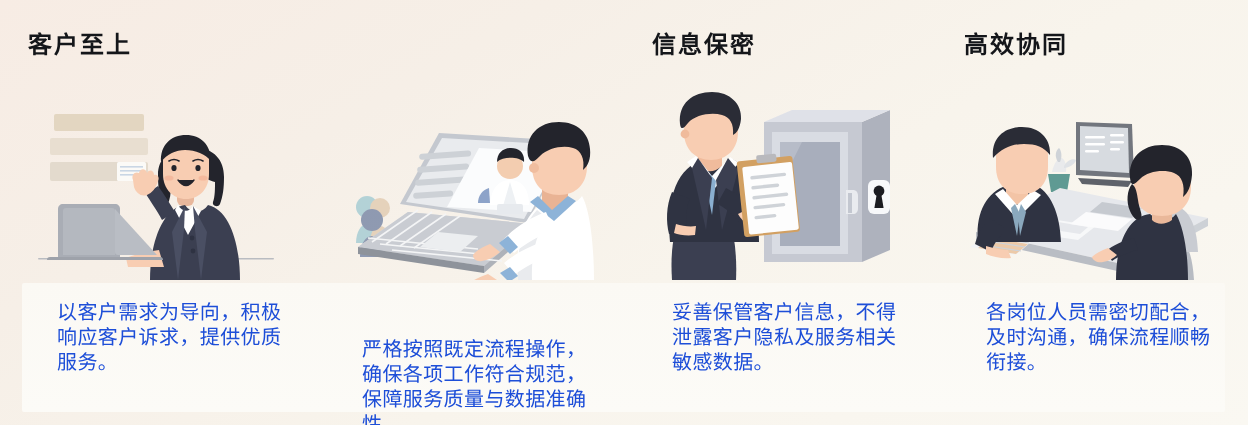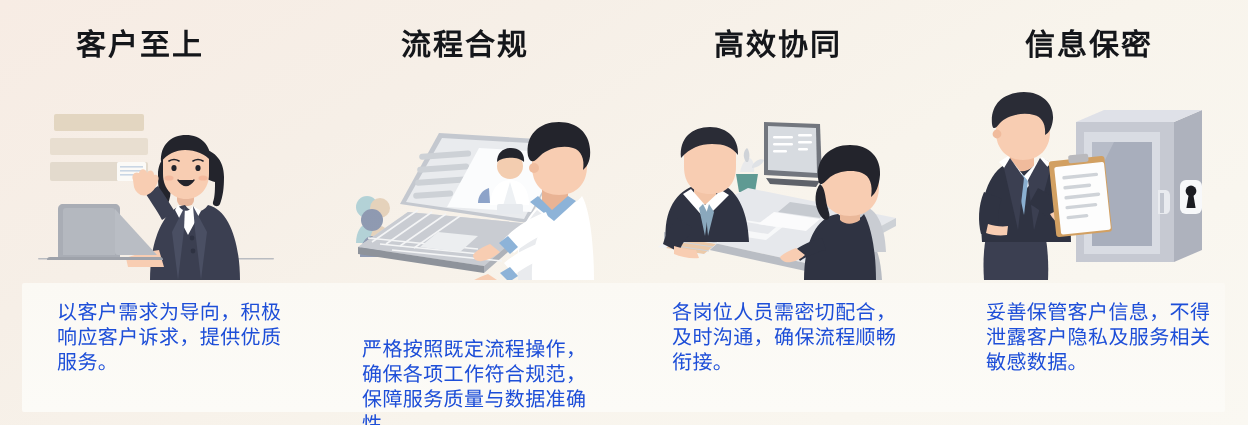--- a/index.html
+++ b/index.html
@@ -17,24 +17,24 @@
     position:absolute;left:22px;top:283px;width:1203px;height:129px;
     background:linear-gradient(180deg,#fbf9f4 0%,#fcfbf7 100%);
     border-radius:2px;
   }
 
   .cols{position:absolute;inset:0;display:flex;}
   .col{position:relative;flex:1 1 0;height:100%;}
 
   .title{
     position:absolute;left:0;right:0;top:24px;
-    text-align:center;
-    font-size:30px;line-height:42px;font-weight:700;letter-spacing:2px;
+    font-size:24px;line-height:42px;font-weight:700;letter-spacing:2px;
     color:#14161a;
     white-space:nowrap;
+    padding-left:28px;
   }
   .col:nth-child(1) .title{padding-right:32px;}
   .col:nth-child(2) .title{padding-right:6px;}
   .col:nth-child(3) .title{padding-right:4px;}
   .col:nth-child(4) .title{padding-right:6px;}
 
   .art{position:absolute;left:0;right:0;top:92px;height:188px;}
   .art svg{display:block;margin:0 auto;}
 
   .desc{
@@ -123,21 +123,20 @@
           </g>
         </svg>
       </div>
 
       <div class="desc">以客户需求为导向，积极
 响应客户诉求，提供优质
 服务。</div>
     </div>
 
     <div class="col">
-      <div class="title">流程合规</div>
 
       <div class="art">
         <svg width="252" height="188" viewBox="0 0 252 188" xmlns="http://www.w3.org/2000/svg">
 
           <g opacity=".85">
             <circle cx="25" cy="115" r="11" fill="#a8cdd4"></circle>
             <path d="M14 151c0-11 5-19 11-19s11 8 11 19z" fill="#a8cdd4"></path>
             <circle cx="38" cy="116" r="10" fill="#e3cdb4"></circle>
             <path d="M28 151c0-10 4-17 10-17s10 7 10 17z" fill="#e3cdb4"></path>
             <circle cx="30" cy="128" r="11" fill="#7d8ba8"></circle>
@@ -204,99 +203,20 @@
             <path d="M148 152c-8 3-14 7-17 11 0 4 4 7 9 6 7-1 14-5 18-9z" fill="#f8cdb2"></path>
             <path d="M146 182c-9 3-15 6-19 10 1 4 5 6 10 5 7-2 14-5 18-9z" fill="#f8cdb2"></path>
           </g>
         </svg>
       </div>
 
       <div class="desc">严格按照既定流程操作，
 确保各项工作符合规范，
 保障服务质量与数据准确
 性。</div>
-    </div>
-
-    <div class="col">
-      <div class="title">高效协同</div>
-
-      <div class="art">
-        <svg width="252" height="188" viewBox="0 0 252 188" xmlns="http://www.w3.org/2000/svg">
-
-          <g>
-            <path d="M110 30l56 2 2 54-58-3z" fill="#72767e"></path>
-            <path d="M114 34l48 2 1 45-49-3z" fill="#d7dbe0"></path>
-            <g fill="#ffffff">
-              <rect x="119" y="44" width="20" height="2.6" rx="1.3"></rect>
-              <rect x="119" y="51" width="20" height="2.6" rx="1.3"></rect>
-              <rect x="119" y="58" width="14" height="2.6" rx="1.3"></rect>
-              <rect x="144" y="42" width="14" height="2.6" rx="1.3"></rect>
-              <rect x="144" y="49" width="14" height="2.6" rx="1.3"></rect>
-              <rect x="144" y="56" width="10" height="2.6" rx="1.3"></rect>
-            </g>
-            <path d="M112 86l54 3-4 6-46-3z" fill="#5e626a"></path>
-          </g>
-
-          <g>
-            <path d="M86 80c2-9 6-14 9-14s6 6 5 14z" fill="#e9eaec"></path>
-            <path d="M92 70c-4-6-2-12 1-14 3 3 3 10 1 14z" fill="#cfd3d8"></path>
-            <path d="M98 74c3-6 9-8 12-6-1 4-7 8-12 8z" fill="#dfe2e6"></path>
-            <path d="M82 82h22l-3 18H85z" fill="#5f9a93"></path>
-          </g>
-
-          <g>
-            <path d="M10 140l84-44 148 30-86 46z" fill="#e6e8ec"></path>
-            <path d="M10 140l146 32v8L10 148z" fill="#b9bdc4"></path>
-            <path d="M156 172l86-46v8l-86 46z" fill="#cdd1d6"></path>
-
-            <path d="M78 126l52 8-18 14-54-8z" fill="#f7f8f9"></path>
-            <path d="M92 130l30 5-8 7-32-5z" fill="#e6e8ec"></path>
-            <path d="M120 120l46 7-14 12-48-7z" fill="#fbfbfc"></path>
-            <path d="M136 110l40 6-10 10-42-6z" fill="#c6cad0"></path>
-
-            <path d="M64 128l14 2-4 5-15-2z" fill="#e8b88e"></path>
-
-            <g>
-              <path d="M22 142l44 7-16 14-46-8z" fill="#f2f3f5"></path>
-              <path d="M26 146l36 6-12 10-38-6z" fill="#e8a86a" opacity=".55"></path>
-              <g stroke="#cfd3d8" stroke-width="1.2" fill="none">
-                <path d="M25 145l38 6M21 149l38 6M17 153l38 6"></path>
-              </g>
-            </g>
-          </g>
-
-          <g>
-            <path d="M12 150c-3-30 10-53 32-57 7 7 17 7 23-1 18 7 27 30 28 58z" fill="#2f3342"></path>
-            <path d="M40 92h22v16c-7 6-16 6-22 0z" fill="#f3c4a6"></path>
-            <path d="M37 97l14 16 16-15 8 5-24 24-22-25z" fill="#ffffff"></path>
-            <path d="M49 112l5 10-3 22-6-28z" fill="#8aa8bd"></path>
-            <path d="M55 112l5 8-6 24-2-22z" fill="#8aa8bd"></path>
-            <path d="M30 64c0-16 10-26 26-26s26 10 26 26v11c0 17-10 27-26 27s-26-10-26-27z" fill="#f8cdb2"></path>
-            <path d="M27 66c-2-20 11-31 29-31s29 12 28 28c-6-8-14-11-26-11-12 0-22 4-31 14z" fill="#2a2c36"></path>
-            <path d="M24 126c-8 8-13 18-15 26l16 8c3-9 9-17 16-22z" fill="#2f3342"></path>
-            <path d="M20 154c7 2 16 4 22 4l3 8c-8 1-18-1-25-4z" fill="#f8cdb2"></path>
-          </g>
-
-          <g>
-            <path d="M176 188c-6-30 4-48 22-50 16-2 28 14 30 50z" fill="#b7bbc2"></path>
-            <path d="M178 160c-2-26 8-44 26-46 16-2 27 16 28 46z" fill="#c9ccd2"></path>
-            <path d="M150 188c0-40 14-64 34-66 9 8 20 8 26 0 8 14 12 40 12 66z" fill="#2f3342"></path>
-            <path d="M186 112h20v16c-7 5-15 5-20 0z" fill="#eab89a"></path>
-            <path d="M168 84c0-18 11-28 28-28s29 10 29 28v11c0 18-12 29-29 29s-28-11-28-29z" fill="#f8cdb2"></path>
-            <path d="M164 86c-2-20 12-33 32-33s31 13 30 30c-1 11-4 18-9 22 2-12-1-21-9-24-10-4-26-2-34 6-6 6-9 8-10-1z" fill="#23242c"></path>
-            <path d="M166 92c-5 6-6 18-2 27 4 9 9 11 11 7 2-3-2-10-3-18-1-7-2-13-6-16z" fill="#23242c"></path>
-            <path d="M168 146c-12 3-22 8-28 13l6 10c7-5 17-9 26-11z" fill="#2f3342"></path>
-            <path d="M142 156c-8 3-13 6-16 9 1 4 6 6 11 5 6-1 11-4 14-7z" fill="#f8cdb2"></path>
-          </g>
-        </svg>
-      </div>
-
-      <div class="desc">各岗位人员需密切配合，
-及时沟通，确保流程顺畅
-衔接。</div>
     </div>
 
     <div class="col">
       <div class="title">信息保密</div>
 
       <div class="art">
         <svg width="252" height="188" viewBox="0 0 252 188" xmlns="http://www.w3.org/2000/svg">
 
           <g>
 
@@ -364,14 +284,93 @@
             </g>
           </g>
         </svg>
       </div>
 
       <div class="desc">妥善保管客户信息，不得
 泄露客户隐私及服务相关
 敏感数据。</div>
     </div>
 
+    <div class="col">
+      <div class="title">高效协同</div>
+
+      <div class="art">
+        <svg width="252" height="188" viewBox="0 0 252 188" xmlns="http://www.w3.org/2000/svg">
+
+          <g>
+            <path d="M110 30l56 2 2 54-58-3z" fill="#72767e"></path>
+            <path d="M114 34l48 2 1 45-49-3z" fill="#d7dbe0"></path>
+            <g fill="#ffffff">
+              <rect x="119" y="44" width="20" height="2.6" rx="1.3"></rect>
+              <rect x="119" y="51" width="20" height="2.6" rx="1.3"></rect>
+              <rect x="119" y="58" width="14" height="2.6" rx="1.3"></rect>
+              <rect x="144" y="42" width="14" height="2.6" rx="1.3"></rect>
+              <rect x="144" y="49" width="14" height="2.6" rx="1.3"></rect>
+              <rect x="144" y="56" width="10" height="2.6" rx="1.3"></rect>
+            </g>
+            <path d="M112 86l54 3-4 6-46-3z" fill="#5e626a"></path>
+          </g>
+
+          <g>
+            <path d="M86 80c2-9 6-14 9-14s6 6 5 14z" fill="#e9eaec"></path>
+            <path d="M92 70c-4-6-2-12 1-14 3 3 3 10 1 14z" fill="#cfd3d8"></path>
+            <path d="M98 74c3-6 9-8 12-6-1 4-7 8-12 8z" fill="#dfe2e6"></path>
+            <path d="M82 82h22l-3 18H85z" fill="#5f9a93"></path>
+          </g>
+
+          <g>
+            <path d="M10 140l84-44 148 30-86 46z" fill="#e6e8ec"></path>
+            <path d="M10 140l146 32v8L10 148z" fill="#b9bdc4"></path>
+            <path d="M156 172l86-46v8l-86 46z" fill="#cdd1d6"></path>
+
+            <path d="M78 126l52 8-18 14-54-8z" fill="#f7f8f9"></path>
+            <path d="M92 130l30 5-8 7-32-5z" fill="#e6e8ec"></path>
+            <path d="M120 120l46 7-14 12-48-7z" fill="#fbfbfc"></path>
+            <path d="M136 110l40 6-10 10-42-6z" fill="#c6cad0"></path>
+
+            <path d="M64 128l14 2-4 5-15-2z" fill="#e8b88e"></path>
+
+            <g>
+              <path d="M22 142l44 7-16 14-46-8z" fill="#f2f3f5"></path>
+              <path d="M26 146l36 6-12 10-38-6z" fill="#e8a86a" opacity=".55"></path>
+              <g stroke="#cfd3d8" stroke-width="1.2" fill="none">
+                <path d="M25 145l38 6M21 149l38 6M17 153l38 6"></path>
+              </g>
+            </g>
+          </g>
+
+          <g>
+            <path d="M12 150c-3-30 10-53 32-57 7 7 17 7 23-1 18 7 27 30 28 58z" fill="#2f3342"></path>
+            <path d="M40 92h22v16c-7 6-16 6-22 0z" fill="#f3c4a6"></path>
+            <path d="M37 97l14 16 16-15 8 5-24 24-22-25z" fill="#ffffff"></path>
+            <path d="M49 112l5 10-3 22-6-28z" fill="#8aa8bd"></path>
+            <path d="M55 112l5 8-6 24-2-22z" fill="#8aa8bd"></path>
+            <path d="M30 64c0-16 10-26 26-26s26 10 26 26v11c0 17-10 27-26 27s-26-10-26-27z" fill="#f8cdb2"></path>
+            <path d="M27 66c-2-20 11-31 29-31s29 12 28 28c-6-8-14-11-26-11-12 0-22 4-31 14z" fill="#2a2c36"></path>
+            <path d="M24 126c-8 8-13 18-15 26l16 8c3-9 9-17 16-22z" fill="#2f3342"></path>
+            <path d="M20 154c7 2 16 4 22 4l3 8c-8 1-18-1-25-4z" fill="#f8cdb2"></path>
+          </g>
+
+          <g>
+            <path d="M176 188c-6-30 4-48 22-50 16-2 28 14 30 50z" fill="#b7bbc2"></path>
+            <path d="M178 160c-2-26 8-44 26-46 16-2 27 16 28 46z" fill="#c9ccd2"></path>
+            <path d="M150 188c0-40 14-64 34-66 9 8 20 8 26 0 8 14 12 40 12 66z" fill="#2f3342"></path>
+            <path d="M186 112h20v16c-7 5-15 5-20 0z" fill="#eab89a"></path>
+            <path d="M168 84c0-18 11-28 28-28s29 10 29 28v11c0 18-12 29-29 29s-28-11-28-29z" fill="#f8cdb2"></path>
+            <path d="M164 86c-2-20 12-33 32-33s31 13 30 30c-1 11-4 18-9 22 2-12-1-21-9-24-10-4-26-2-34 6-6 6-9 8-10-1z" fill="#23242c"></path>
+            <path d="M166 92c-5 6-6 18-2 27 4 9 9 11 11 7 2-3-2-10-3-18-1-7-2-13-6-16z" fill="#23242c"></path>
+            <path d="M168 146c-12 3-22 8-28 13l6 10c7-5 17-9 26-11z" fill="#2f3342"></path>
+            <path d="M142 156c-8 3-13 6-16 9 1 4 6 6 11 5 6-1 11-4 14-7z" fill="#f8cdb2"></path>
+          </g>
+        </svg>
+      </div>
+
+      <div class="desc">各岗位人员需密切配合，
+及时沟通，确保流程顺畅
+衔接。</div>
+    </div>
+
   </div>
 </div>
 
 </body></html>

